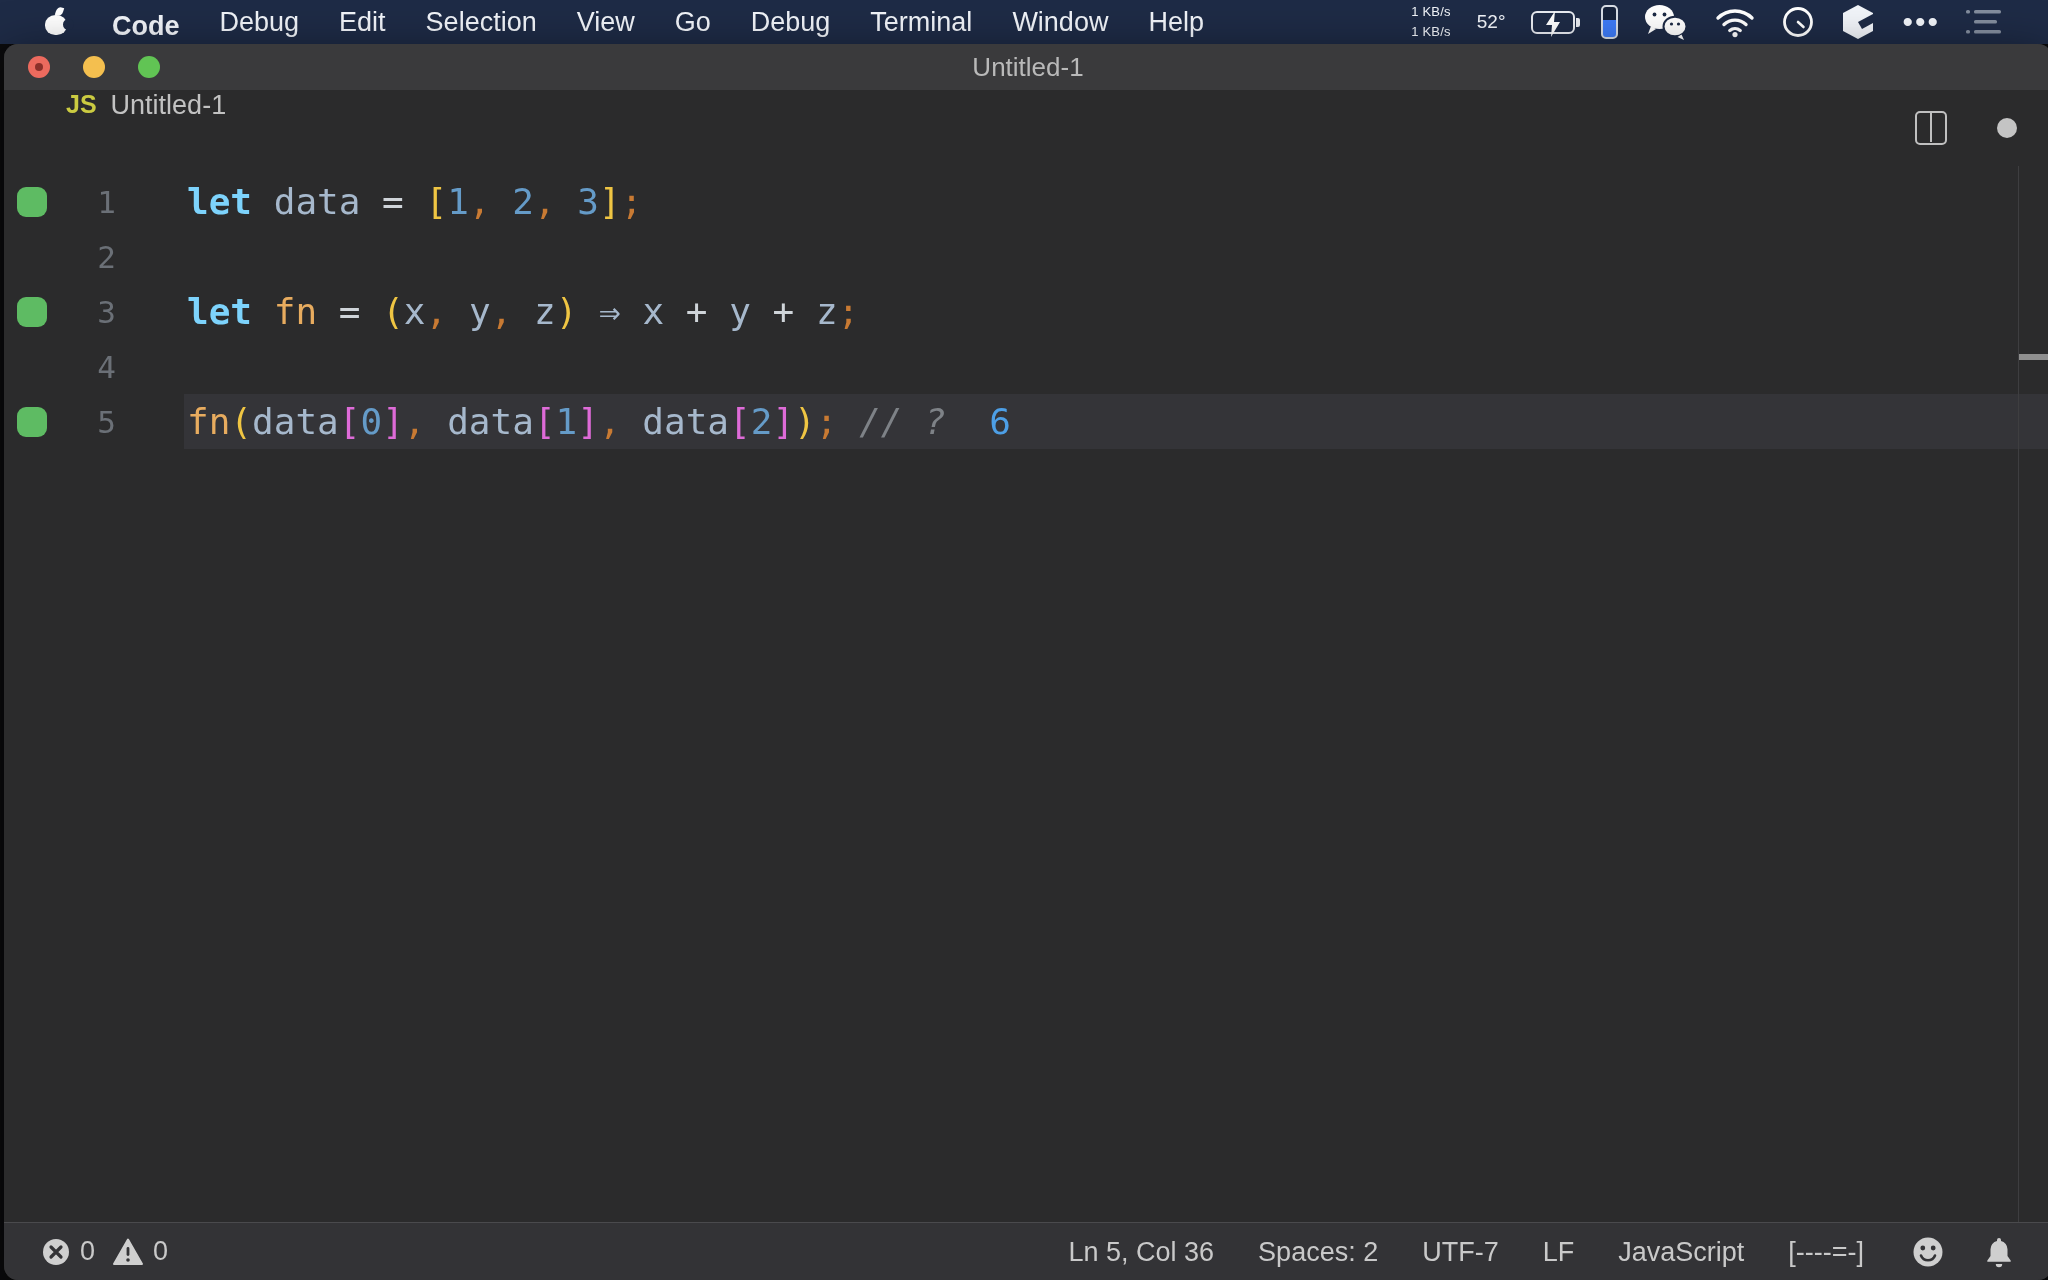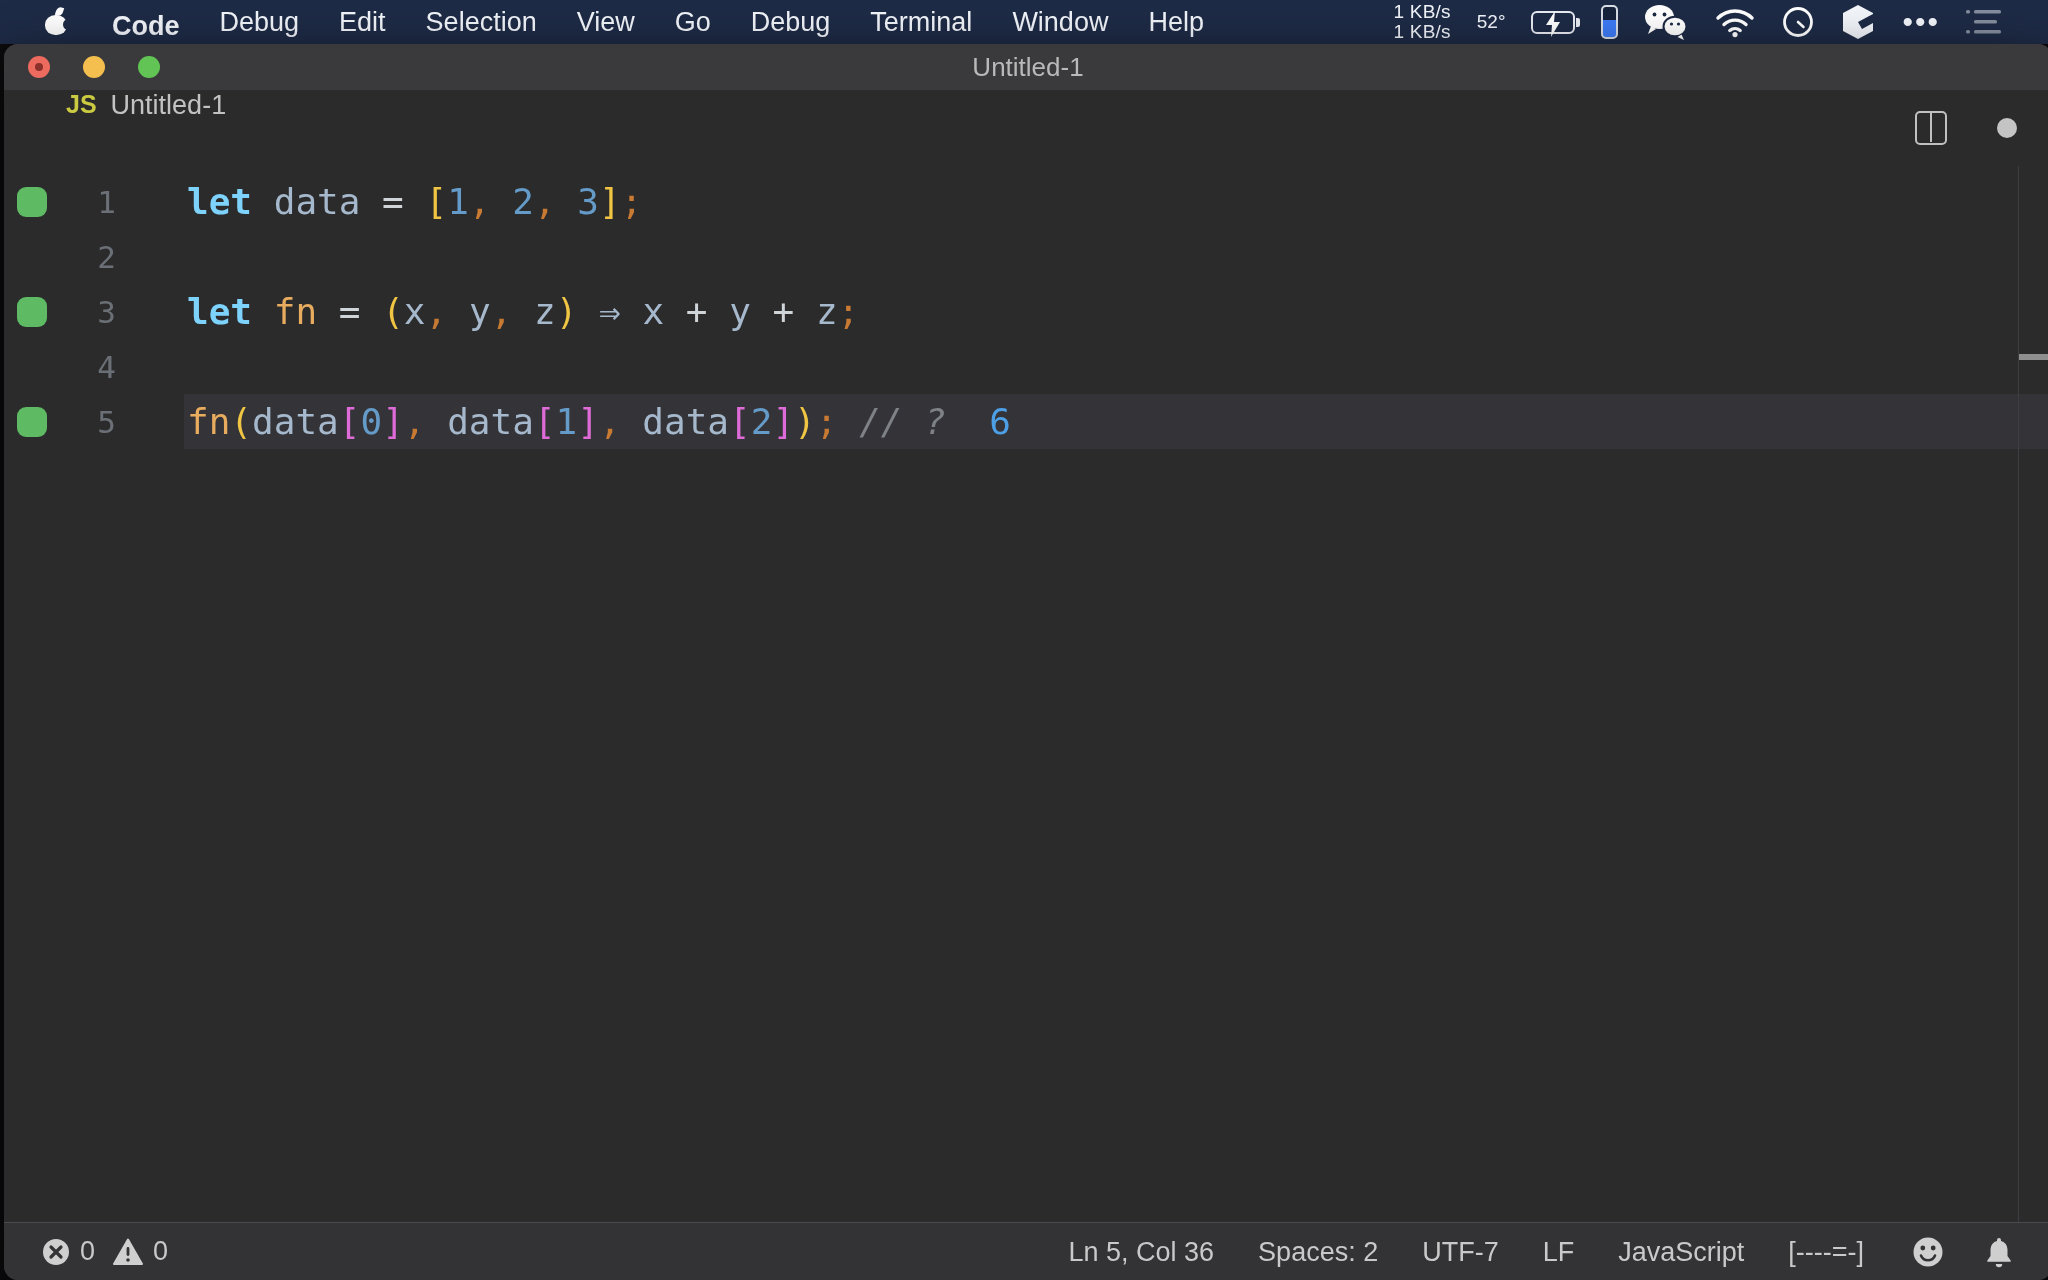--- a/index.html
+++ b/index.html
@@ -11,21 +11,21 @@
              display:flex; align-items:center; color:#F2F5FA; }
   .menubar-left { display:flex; align-items:center; gap:40px; margin-left:44px; }
   .menu-item { font-size:27px; color:#F2F5FA; }
   .menu-item.app { font-weight:700;margin-top:8px; }
   .apple { position:relative; width:24px; height:28px; margin-right:4px; }
   .apple .body { position:absolute; left:1px; top:7px; width:22px; height:20px; background:#fff; border-radius:48% 48% 46% 46%; }
   .apple .bite { position:absolute; right:-6px; top:11px; width:11px; height:11px; background:#1E2B46; border-radius:50%; }
   .apple .leaf { position:absolute; left:12px; top:-1px; width:7px; height:9px; background:#fff; border-radius:60% 0 60% 0; transform:rotate(18deg); }
 
   .menubar-right { display:flex; align-items:center; gap:26px; margin-left:auto; margin-right:46px; }
-  .net { font-size:19px; line-height:20px; font-weight:500; text-align:right; letter-spacing:.2px; }
+  .net { font-size:13px; line-height:20px; font-weight:500; text-align:right; letter-spacing:.2px; }
   .temp { font-size:19px; font-weight:500; }
   .battery { position:relative; width:44px; height:23px; border:2.5px solid #E9ECF2; border-radius:6px; }
   .battery:after { content:""; position:absolute; right:-7px; top:5px; width:4px; height:9px; background:#E9ECF2; border-radius:0 2px 2px 0; }
   .battery svg { position:absolute; left:11px; top:-2px; }
   .pill { width:17px; height:34px; border:2px solid #D9DEE6; border-radius:5px;
           background:linear-gradient(to top, #3E7BF7 0 55%, #17233B 55% 100%); }
   .mb-svg { display:block; }
   .dots { font-size:30px; letter-spacing:2px; color:#F2F5FA; line-height:44px; }
 
   

